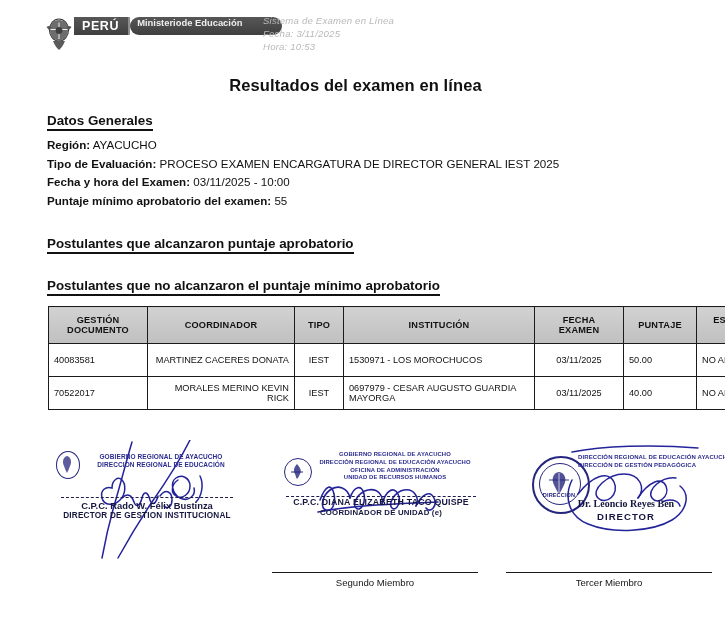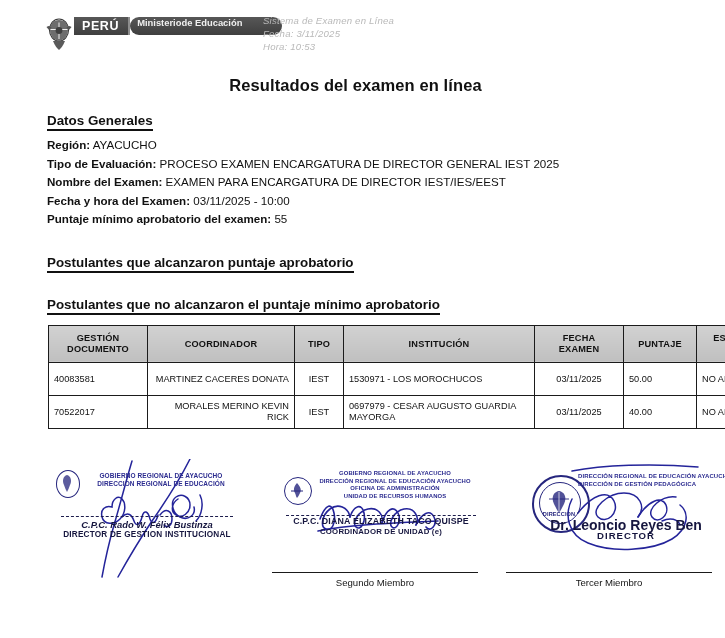--- a/index.html
+++ b/index.html
@@ -265,24 +265,20 @@
 </div>
 
 <div class="gen-list">
   <div>
     <span class="lbl">Región:</span>
     <span class="val">AYACUCHO</span>
   </div>
   <div>
     <span class="lbl">Tipo de Evaluación:</span>
     <span class="val">PROCESO EXAMEN ENCARGATURA DE DIRECTOR GENERAL IEST 2025</span>
-  </div>
-  <div>
-    <span class="lbl">Nombre del Examen:</span>
-    <span class="val">EXAMEN PARA ENCARGATURA DE DIRECTOR IEST/IES/EEST</span>
   </div>
   <div>
     <span class="lbl">Fecha y hora del Examen:</span>
     <span class="val">03/11/2025 - 10:00</span>
   </div>
   <div>
     <span class="lbl">Puntaje mínimo aprobatorio del examen:</span>
     <span class="val">55</span>
   </div>
 </div>
@@ -364,21 +360,21 @@
     </svg>
     <div class="oval-stamp" style="left:12px;top:11px;width:22px;height:26px;"></div>
     <svg style="position:absolute;left:14px;top:13px;" width="18" height="22" aria-hidden="true">
       <path d="M9 3 C5 4 4 9 6 13 C7 16 8 18 9 20 C10 18 11 16 12 13 C14 9 13 4 9 3 Z" fill="#26267e" opacity="0.75"></path>
     </svg>
     <div class="stamp-text" style="left:32px;top:13px;width:170px;font-size:6.5px;">
       <div>GOBIERNO REGIONAL DE AYACUCHO</div>
       <div>DIRECCION REGIONAL DE EDUCACIÓN</div>
     </div>
     <div class="dashline" style="top:57px;"></div>
-    <div class="sig-name" style="top:60px;font-size:9.4px;font-style:italic;">C.P.C. Rado W. Félix Bustinza</div>
+    <div class="sig-name" style="top:60px;font-size:9.4px;">C.P.C. Rado W. Félix Bustinza</div>
     <div class="sig-name" style="top:71px;font-size:8.2px;letter-spacing:0.2px;">DIRECTOR DE GESTION INSTITUCIONAL</div>
   </div>
 
   <div class="sign-col col2">
     <svg class="squiggle" style="left:0;top:0;" width="206" height="120" aria-hidden="true">
       <g fill="none" stroke="#24249a" stroke-width="1.6" stroke-linecap="round">
         <path d="M42 60 C48 44 54 44 56 54 C58 64 54 72 48 70 C42 68 44 56 52 50 C60 44 70 48 72 58"></path>
         <path d="M72 58 C76 46 84 44 86 54 C88 64 82 72 78 68 C74 64 80 52 90 50 C100 48 106 56 104 64"></path>
         <path d="M104 64 C108 50 116 46 120 54 C124 62 118 72 114 68 C110 64 116 52 126 50 C136 48 142 58 138 66"></path>
         <path d="M138 66 C144 54 152 50 156 58 C160 66 152 74 148 68"></path>
@@ -418,21 +414,21 @@
       <path d="M4 12 L24 12" stroke="#26267e" stroke-width="0.9"></path>
       <path d="M14 5 L14 25" stroke="#ffffff" stroke-width="0.7"></path>
     </svg>
     <div class="stamp-text ink" style="left:20px;top:52px;width:54px;font-size:5.6px;">
       <div>DIRECCION</div>
     </div>
     <div class="stamp-text" style="left:66px;top:14px;width:146px;font-size:6px;text-align:left;">
       <div>DIRECCIÓN REGIONAL DE EDUCACIÓN AYACUCHO</div>
       <div>DIRECCIÓN DE GESTIÓN PEDAGÓGICA</div>
     </div>
-    <div class="sig-name" style="top:58px;font-size:14px;left:26px;width:176px;text-align:center;font-family:Liberation Sans, sans-serif;">Dr. Leoncio Reyes Ben</div>
+    <div class="sig-name" style="top:58px;font-size:10px;left:26px;width:176px;text-align:center;font-family:Liberation Serif, serif;">Dr. Leoncio Reyes Ben</div>
     <div class="sig-name" style="top:71px;font-size:9.6px;left:26px;width:176px;text-align:center;letter-spacing:1px;">DIRECTOR</div>
   </div>
 </div>
 
 <div class="roles">
   <div class="role-box r2">
     <div class="role-rule"></div>
     <div class="role-label">Segundo Miembro</div>
   </div>
   <div class="role-box r3">

